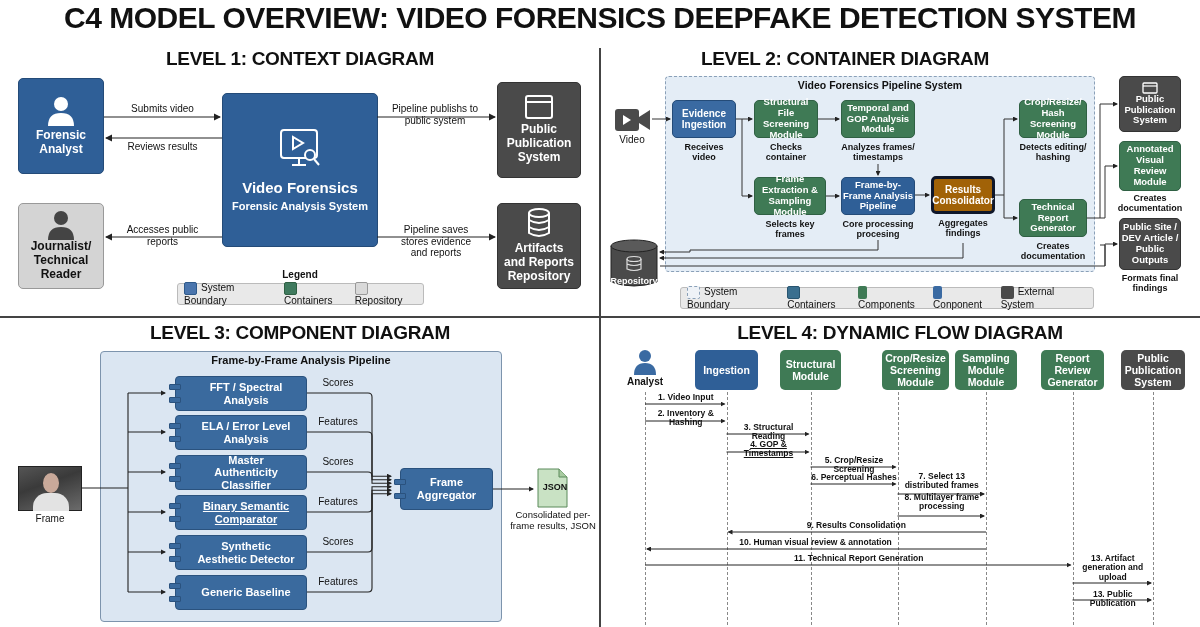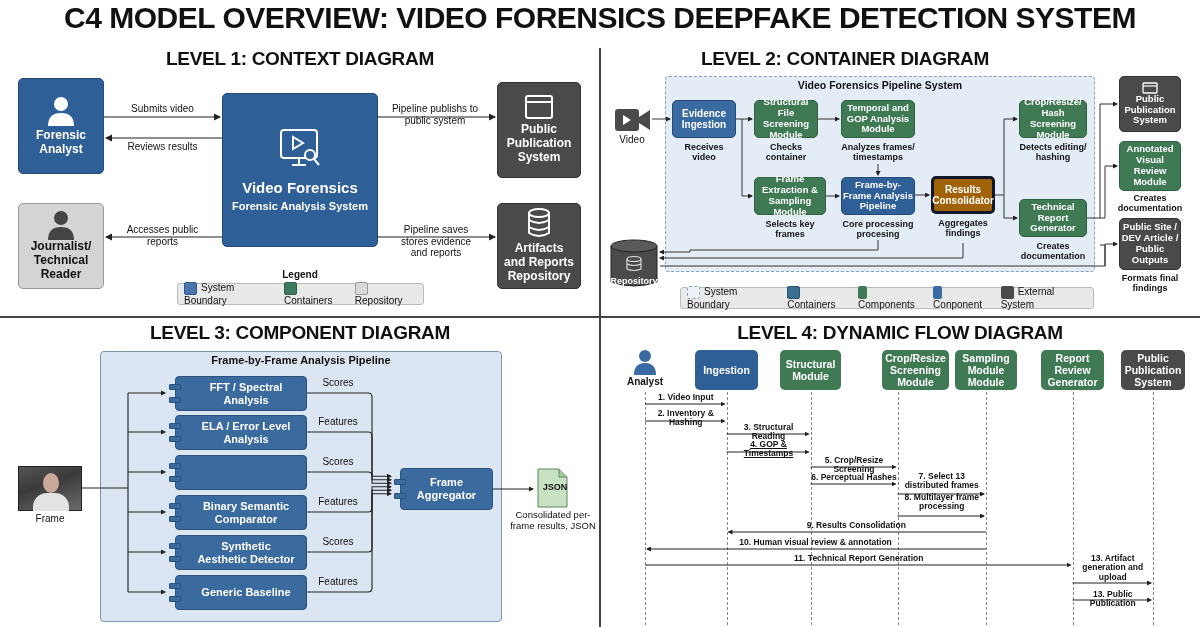--- a/index.html
+++ b/index.html
@@ -235,23 +235,24 @@
     <div class="lbl" style="left: 312px; top: 377px; width: 52px; font-size: 10px;">Scores</div>
     <div class="comp" style="left: 175px; top: 415px; width: 132px; height: 35px;">
       <div class="tab" style="top:7px"></div>
       <div class="tab" style="top:20px"></div>
       <span style="width:100px;margin-left:10px">ELA / Error Level Analysis</span>
     </div>
     <div class="lbl" style="left: 312px; top: 416px; width: 52px; font-size: 10px;">Features</div>
     <div class="comp" style="left: 175px; top: 455px; width: 132px; height: 35px;">
       <div class="tab" style="top:7px"></div>
       <div class="tab" style="top:20px"></div>
+      <span style="width:100px;margin-left:10px">Master Authenticity Classifier</span>
     </div>
     <div class="lbl" style="left: 312px; top: 456px; width: 52px; font-size: 10px;">Scores</div>
-    <div class="comp" style="left: 175px; top: 495px; width: 132px; height: 35px;">
+    <div class="comp" style="left: 175px; top: 495px; width: 132px; height: 35px; text-decoration: underline;">
       <div class="tab" style="top:7px"></div>
       <div class="tab" style="top:20px"></div>
       <span style="width:100px;margin-left:10px">Binary Semantic Comparator</span>
     </div>
     <div class="lbl" style="left: 312px; top: 496px; width: 52px; font-size: 10px;">Features</div>
     <div class="comp" style="left: 175px; top: 535px; width: 132px; height: 35px;">
       <div class="tab" style="top:7px"></div>
       <div class="tab" style="top:20px"></div>
       <span style="width:100px;margin-left:10px">Synthetic Aesthetic Detector</span>
     </div>

